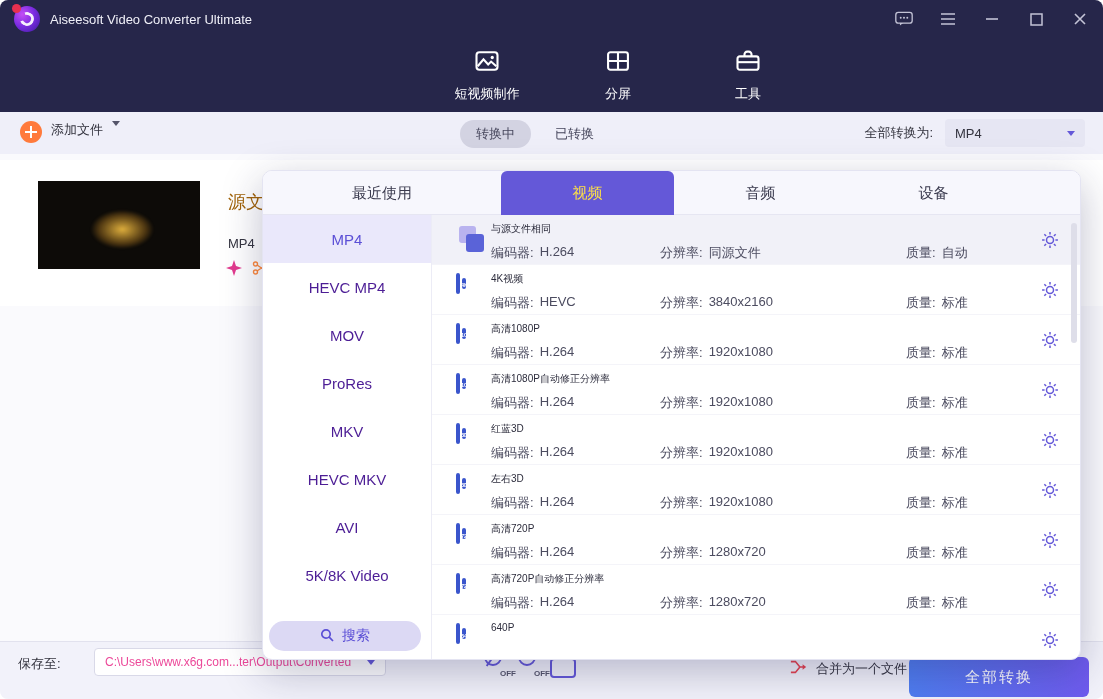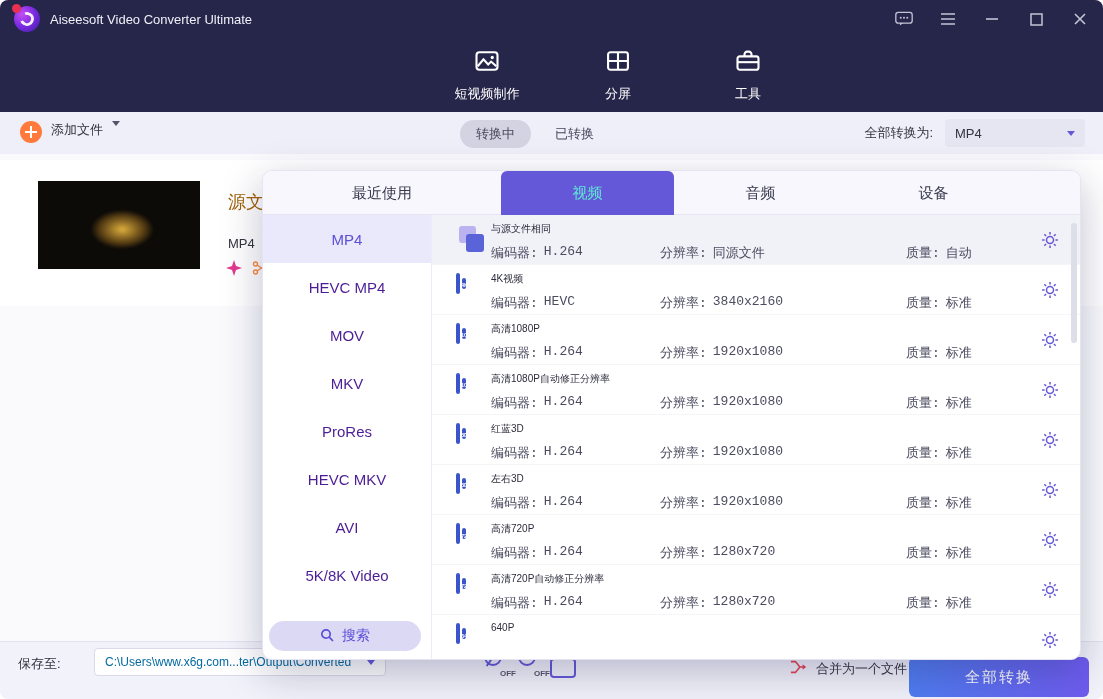--- a/index.html
+++ b/index.html
@@ -45,48 +45,48 @@
   .file-card { position: absolute; left: 0; top: 6px; right: 0; height: 146px; background: #ffffff; }
   .thumb { position: absolute; left: 38px; top: 21px; width: 162px; height: 88px; background: #0d0b08; overflow: hidden; }
   .thumb::after { content: ""; position: absolute; inset: 0; background: radial-gradient(ellipse 42px 26px at 52% 55%, rgba(233,183,64,.95), rgba(160,110,30,.45) 55%, transparent 75%); filter: blur(1px); }
   .source-label { position: absolute; left: 228px; top: 30px; font-size: 18px; color: #a16207; }
   .format-label { position: absolute; left: 228px; top: 76px; font-size: 13px; color: #34343f; }
   .file-icons { position: absolute; left: 226px; top: 100px; display: flex; gap: 10px; }
 
   
   .bottombar { position: absolute; left: 0; bottom: 0; right: 0; height: 58px; background: #f2f2fa; border-top: 1px solid #e2e2ee; }
   .save-label { position: absolute; left: 18px; top: 13px; font-size: 13px; color: #34343f; }
-  .save-input { position: absolute; left: 94px; top: 6px; width: 292px; height: 28px; background: #ffffff; border: 1px solid #d9d9e8; border-radius: 4px; display: flex; align-items: center; padding: 0 10px; font-size: 12px; color: #0369a1; }
+  .save-input { position: absolute; left: 94px; top: 6px; width: 292px; height: 28px; background: #ffffff; border: 1px solid #d9d9e8; border-radius: 4px; display: flex; align-items: center; padding: 0 10px; font-size: 12px; color: #ec4899; }
   .save-input .caret-down { margin-left: auto; border-top-color: #6458d8; }
   .bottom-toggles { position: absolute; left: 482px; top: 6px; display: flex; gap: 4px; align-items: flex-end; }
   .toggle { position: relative; width: 30px; height: 30px; }
   .toggle .ring { position: absolute; left: 2px; top: 0; width: 18px; height: 18px; border: 2px solid #6458d8; border-radius: 50%; }
   .toggle .slash { position: absolute; left: 2px; top: 0; width: 18px; height: 18px; }
   .toggle .slash::after { content: ""; position: absolute; left: 8px; top: -2px; width: 2px; height: 22px; background: #6458d8; transform: rotate(35deg); }
   .toggle .off { position: absolute; right: -4px; bottom: 0; font-size: 8px; font-weight: bold; color: #55556a; }
   .device-mini { width: 26px; height: 20px; margin-top: 4px; border: 2px solid #6458d8; border-radius: 4px; }
   .merge { position: absolute; left: 790px; top: 16px; display: flex; align-items: center; gap: 8px; font-size: 13px; color: #34343f; white-space: nowrap; }
   .convert-btn { position: absolute; right: 14px; top: 15px; width: 180px; height: 40px; border-radius: 6px; background: linear-gradient(90deg, #4f7df0, #6f5bee); color: #ffffff; font-size: 15px; display: flex; align-items: center; justify-content: center; letter-spacing: 2px; }
 
   
   .dialog { position: absolute; left: 262px; top: 170px; width: 819px; height: 490px; background: #ffffff; border: 1px solid #e4e4f2; border-radius: 10px; box-shadow: 0 12px 40px rgba(30,30,80,.28); overflow: hidden; z-index: 10; }
   .dialog-tabs { height: 44px; background: #f7f7fd; border-bottom: 1px solid #e6e6f2; display: flex; }
   .dialog-tab { height: 44px; display: flex; align-items: center; justify-content: center; font-size: 15px; color: #3a3a4e; }
   .dt1 { width: 238px; } .dt2, .dt3, .dt4 { width: 173px; }
-  .dialog-tab.active { background: #6458d8; color: #5eead4; border-radius: 6px 6px 0 0; }
+  .dialog-tab.active { background: #6458d8; color: #fde047; border-radius: 6px 6px 0 0; }
   .dialog-body { display: flex; height: 445px; }
   .dialog-side { width: 169px; border-right: 1px solid #ececf6; position: relative; flex: none; }
   .side-item { height: 48px; display: flex; align-items: center; justify-content: center; font-size: 15px; color: #4c1d95; }
   .side-item.selected { background: #eae8fb; color: #5b4fd6; }
   .search-pill { position: absolute; left: 6px; right: 10px; bottom: 9px; height: 30px; background: #dcd9f4; border-radius: 16px; display: flex; align-items: center; justify-content: center; gap: 8px; color: #5b4fd6; font-size: 14px; }
   .preset-list { flex: 1; position: relative; overflow: hidden; }
   .preset-row { position: relative; height: 50px; border-bottom: 1px solid #f4f4f9; }
   .preset-row.selected { background: #f1f1f8; }
   .p-title { position: absolute; left: 59px; top: 7px; font-size: 10px; color: #2c2c3c; white-space: nowrap; }
-  .p-line { position: absolute; top: 29px; font-size: 13px; color: #4c4c60; display: flex; gap: 6px; white-space: nowrap; font-family: Liberation Mono, monospace; }
+  .p-line { position: absolute; top: 29px; font-size: 13px; color: #4c4c60; display: flex; gap: 6px; white-space: nowrap; }
   .p-enc { left: 59px; } .p-res { left: 228px; } .p-q { left: 474px; }
   .p-gear { position: absolute; right: 20px; top: 15px; width: 20px; height: 20px; }
   .p-icon { position: absolute; left: 24px; top: 10px; width: 30px; height: 30px; }
   .fmt-icon { border: 2px solid #3a55cc; border-radius: 5px; background: #fff; position: relative; }
   .fmt-icon .screen { position: absolute; left: 4px; top: 3px; right: 4px; height: 11px; border: 2px solid #3a55cc; border-radius: 2px; }
   .fmt-icon .band { position: absolute; left: 3px; right: 3px; bottom: 2px; height: 9px; background: #3a55cc; border-radius: 2px; color: #fff; font-size: 7px; line-height: 9px; text-align: center; font-weight: bold; transform: scale(.8); transform-origin: center; white-space: nowrap; }
   .same-icon::before { content: ""; position: absolute; left: 3px; top: 1px; width: 17px; height: 17px; background: #b9b3ef; border-radius: 3px; }
   .same-icon::after { content: ""; position: absolute; left: 10px; top: 9px; width: 18px; height: 18px; background: #5a63d8; border-radius: 3px; }
   .scroll-thumb { position: absolute; right: 3px; top: 8px; width: 6px; height: 120px; background: #dedee9; border-radius: 3px; }
 </style>
@@ -243,22 +243,22 @@
       <div class="dialog-tab dt1">最近使用</div>
       <div class="dialog-tab dt2 active">视频</div>
       <div class="dialog-tab dt3">音频</div>
       <div class="dialog-tab dt4">设备</div>
     </div>
     <div class="dialog-body">
       <div class="dialog-side">
         <div class="side-item selected">MP4</div>
         <div class="side-item">HEVC MP4</div>
         <div class="side-item">MOV</div>
+        <div class="side-item">ProRes</div>
         <div class="side-item">MKV</div>
-        <div class="side-item">ProRes</div>
         <div class="side-item">HEVC MKV</div>
         <div class="side-item">AVI</div>
         <div class="side-item">5K/8K Video</div>
         <div class="search-pill">
           <span>
             <svg width="14" height="14" viewBox="0 0 14 14">
                 <circle cx="6" cy="6" r="4.2" fill="none" stroke="#5b4fd6" stroke-width="1.7"></circle>
                 <path d="M9.2 9.2L13 13" stroke="#5b4fd6" stroke-width="1.7"></path>
               </svg>
           </span>

